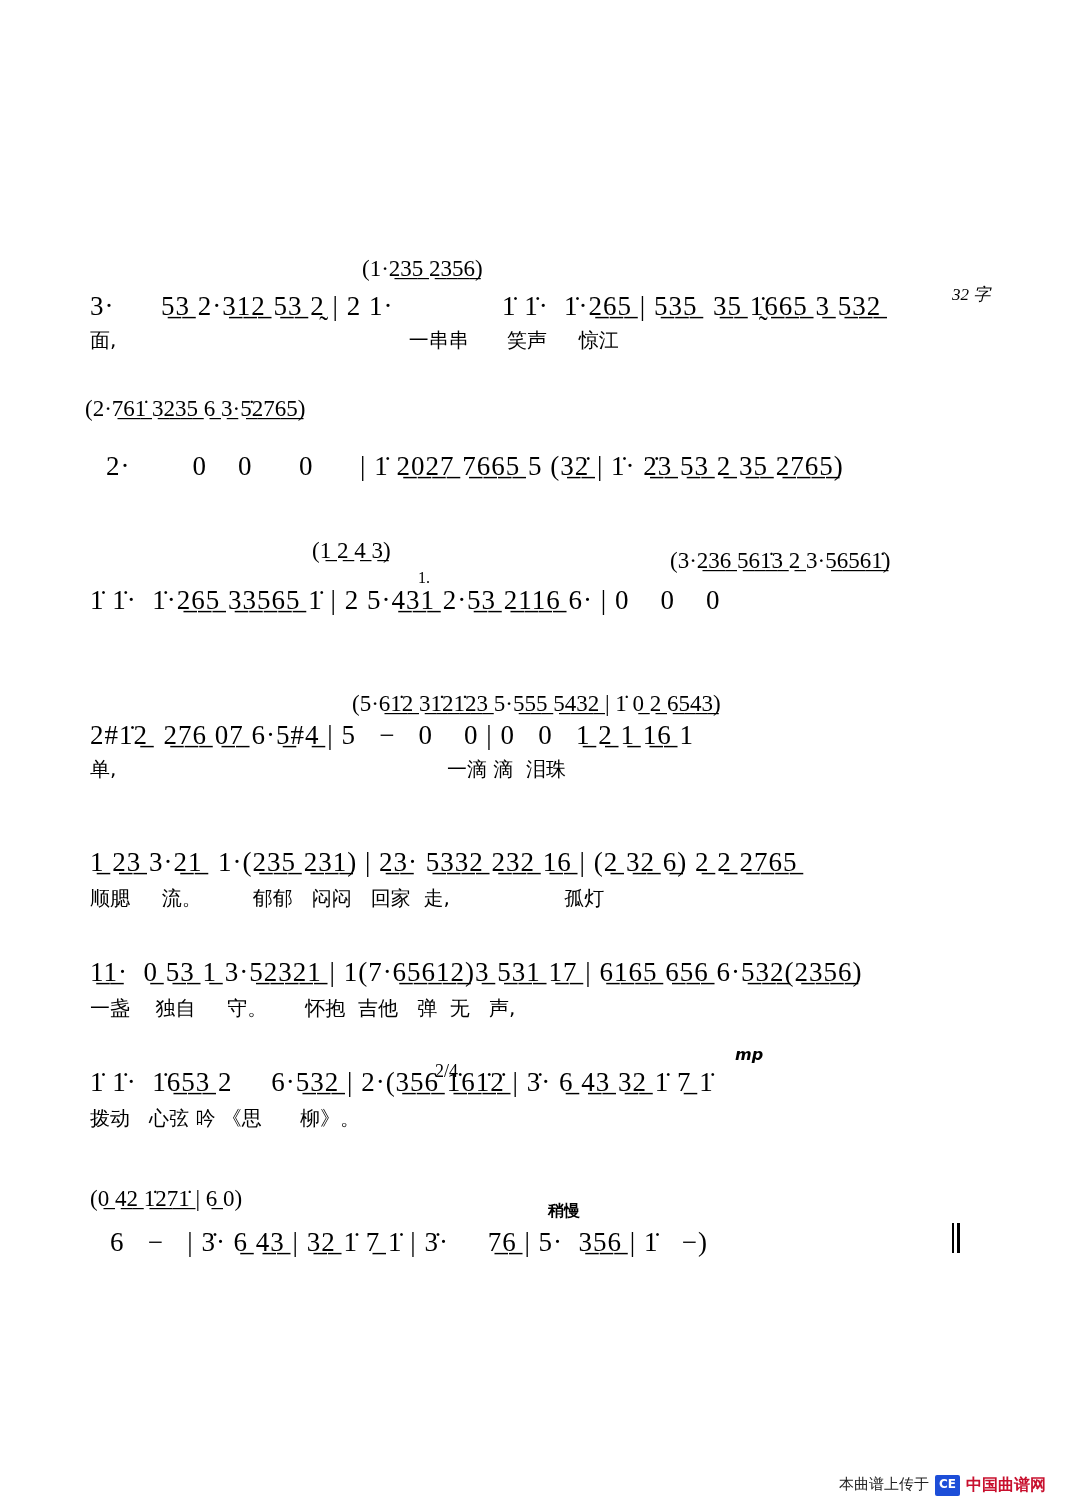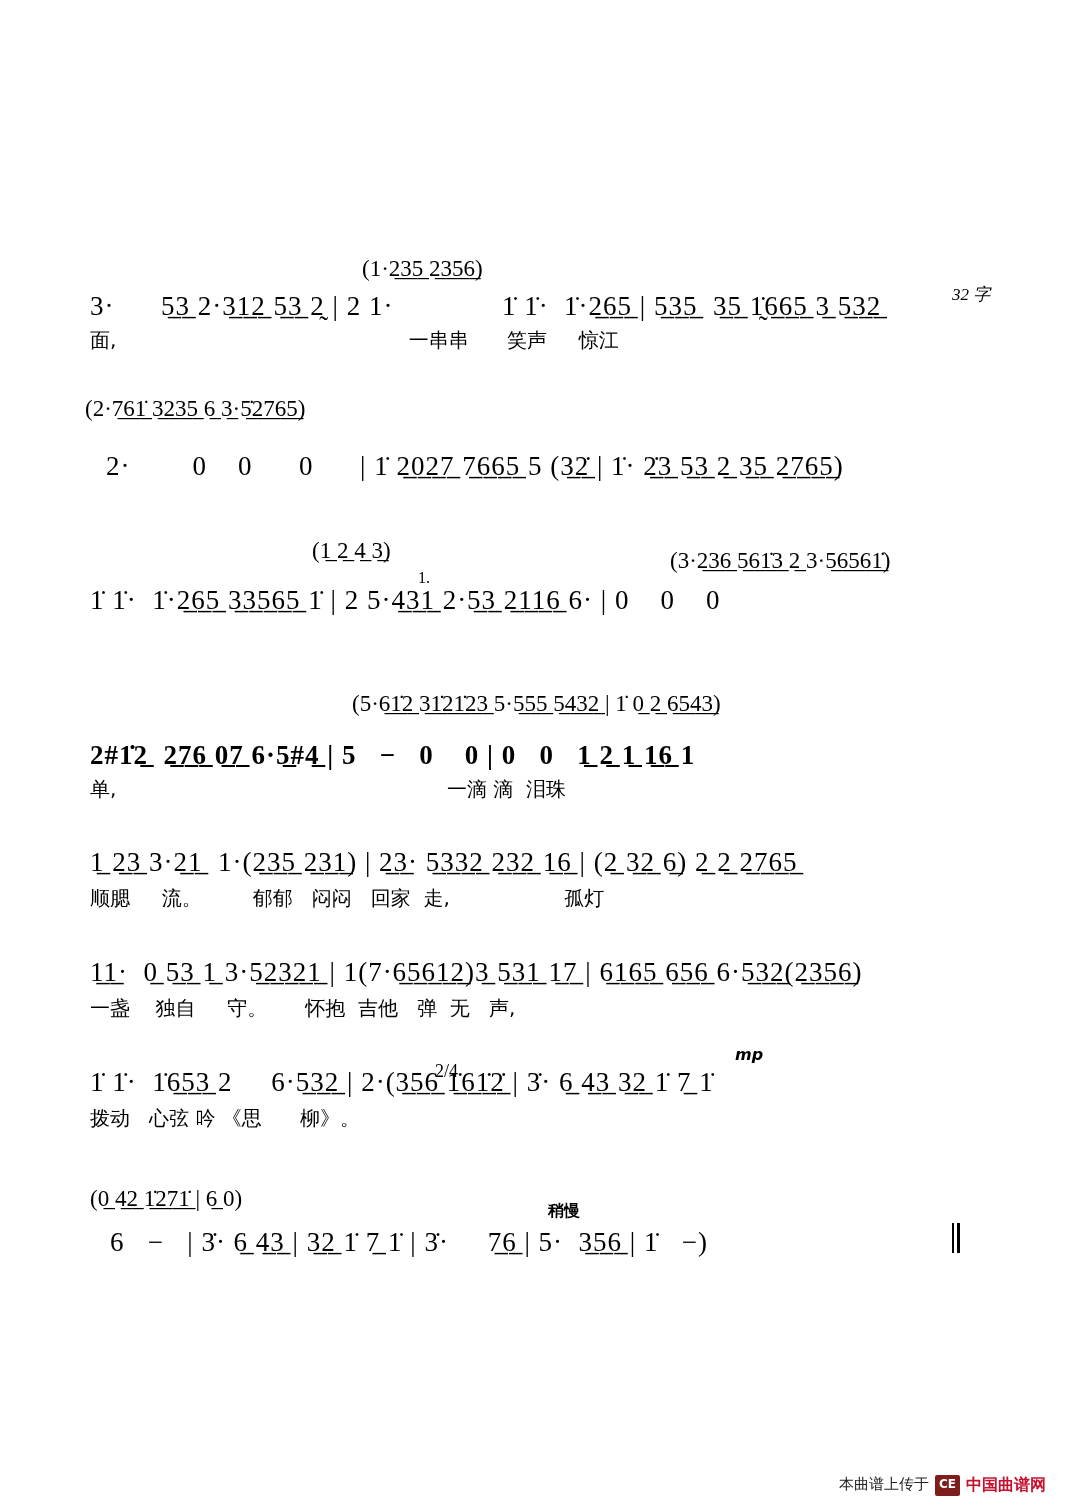--- a/index.html
+++ b/index.html
@@ -70,21 +70,21 @@
     bottom: 14px;
     font-family: "DejaVu Sans", sans-serif;
     font-size: 15px;
     color: #222;
     display: flex;
     gap: 6px;
     white-space: nowrap;
   }
   .footer .logo {
     display: inline-block;
-    background: #7f1d1d;
+    background: #1d4ed8;
     color: #fff;
     font-size: 12px;
     padding: 2px 4px;
     border-radius: 2px;
     font-weight: bold;
   }
   .footer .site {
     color: #c8102e;
     font-weight: bold;
     font-size: 16px;
@@ -138,21 +138,21 @@
     <div class="row" style="height:36px; margin-top:18px;">
       <span class="notes" style="position:absolute; left:0; top:0;">1̇ 1̇·  1̇·2̲6̲5̲ 3̲3̲5̲6̲5̲ 1̇ | 2 5·4̲3̲1̲ 2·5̲3̲ 2̲1̲1̲6̲ 6· | 0    0    0</span>
       <span class="small-mark" style="position:absolute; left:328px; top:-14px; font-style:normal; font-size:16px;">1.</span>
     </div>
   </div>
 
   <div class="system" style="top:690px;">
     <div class="row" style="height:28px;">
       <span class="interlude" style="position:absolute; left:262px; top:0;">(5·6̲1̲̇2̲ 3̲1̲̇2̲1̲̇2̲3̲ 5·5̲5̲5̲ 5̲4̲3̲2̲ | 1̇ 0̲ 2̲ 6̲5̲4̲3̲)</span>
     </div>
-    <div class="row" style="height:36px; margin-top:20px;font-weight:bold;">
+    <div class="row" style="height:36px; ">
       <span class="notes" style="position:absolute; left:0; top:0;">2#1̇2̲  2̲7̲6̲ 0̲7̲ 6·5̲#4̲ | 5   −   0    0 | 0   0   1̲ 2̲ 1̲ 1̲6̲ 1</span>
     </div>
     <div class="row" style="height:28px; margin-top:2px;">
       <span class="lyrics" style="position:absolute; left:0; top:0;">单,                                                    一滴 滴  泪珠</span>
     </div>
   </div>
 
   <div class="system" style="top:845px;">
     <div class="row" style="height:36px;">
       <span class="notes" style="position:absolute; left:0; top:0;">1̲ 2̲3̲ 3·2̲1̲  1·(2̲3̲5̲ 2̲3̲1̲) | 2̲3̲· 5̲3̲3̲2̲ 2̲3̲2̲ 1̲6̲ | (2̲ 3̲2̲ 6̲) 2̲ 2̲ 2̲7̲6̲5̲</span>

